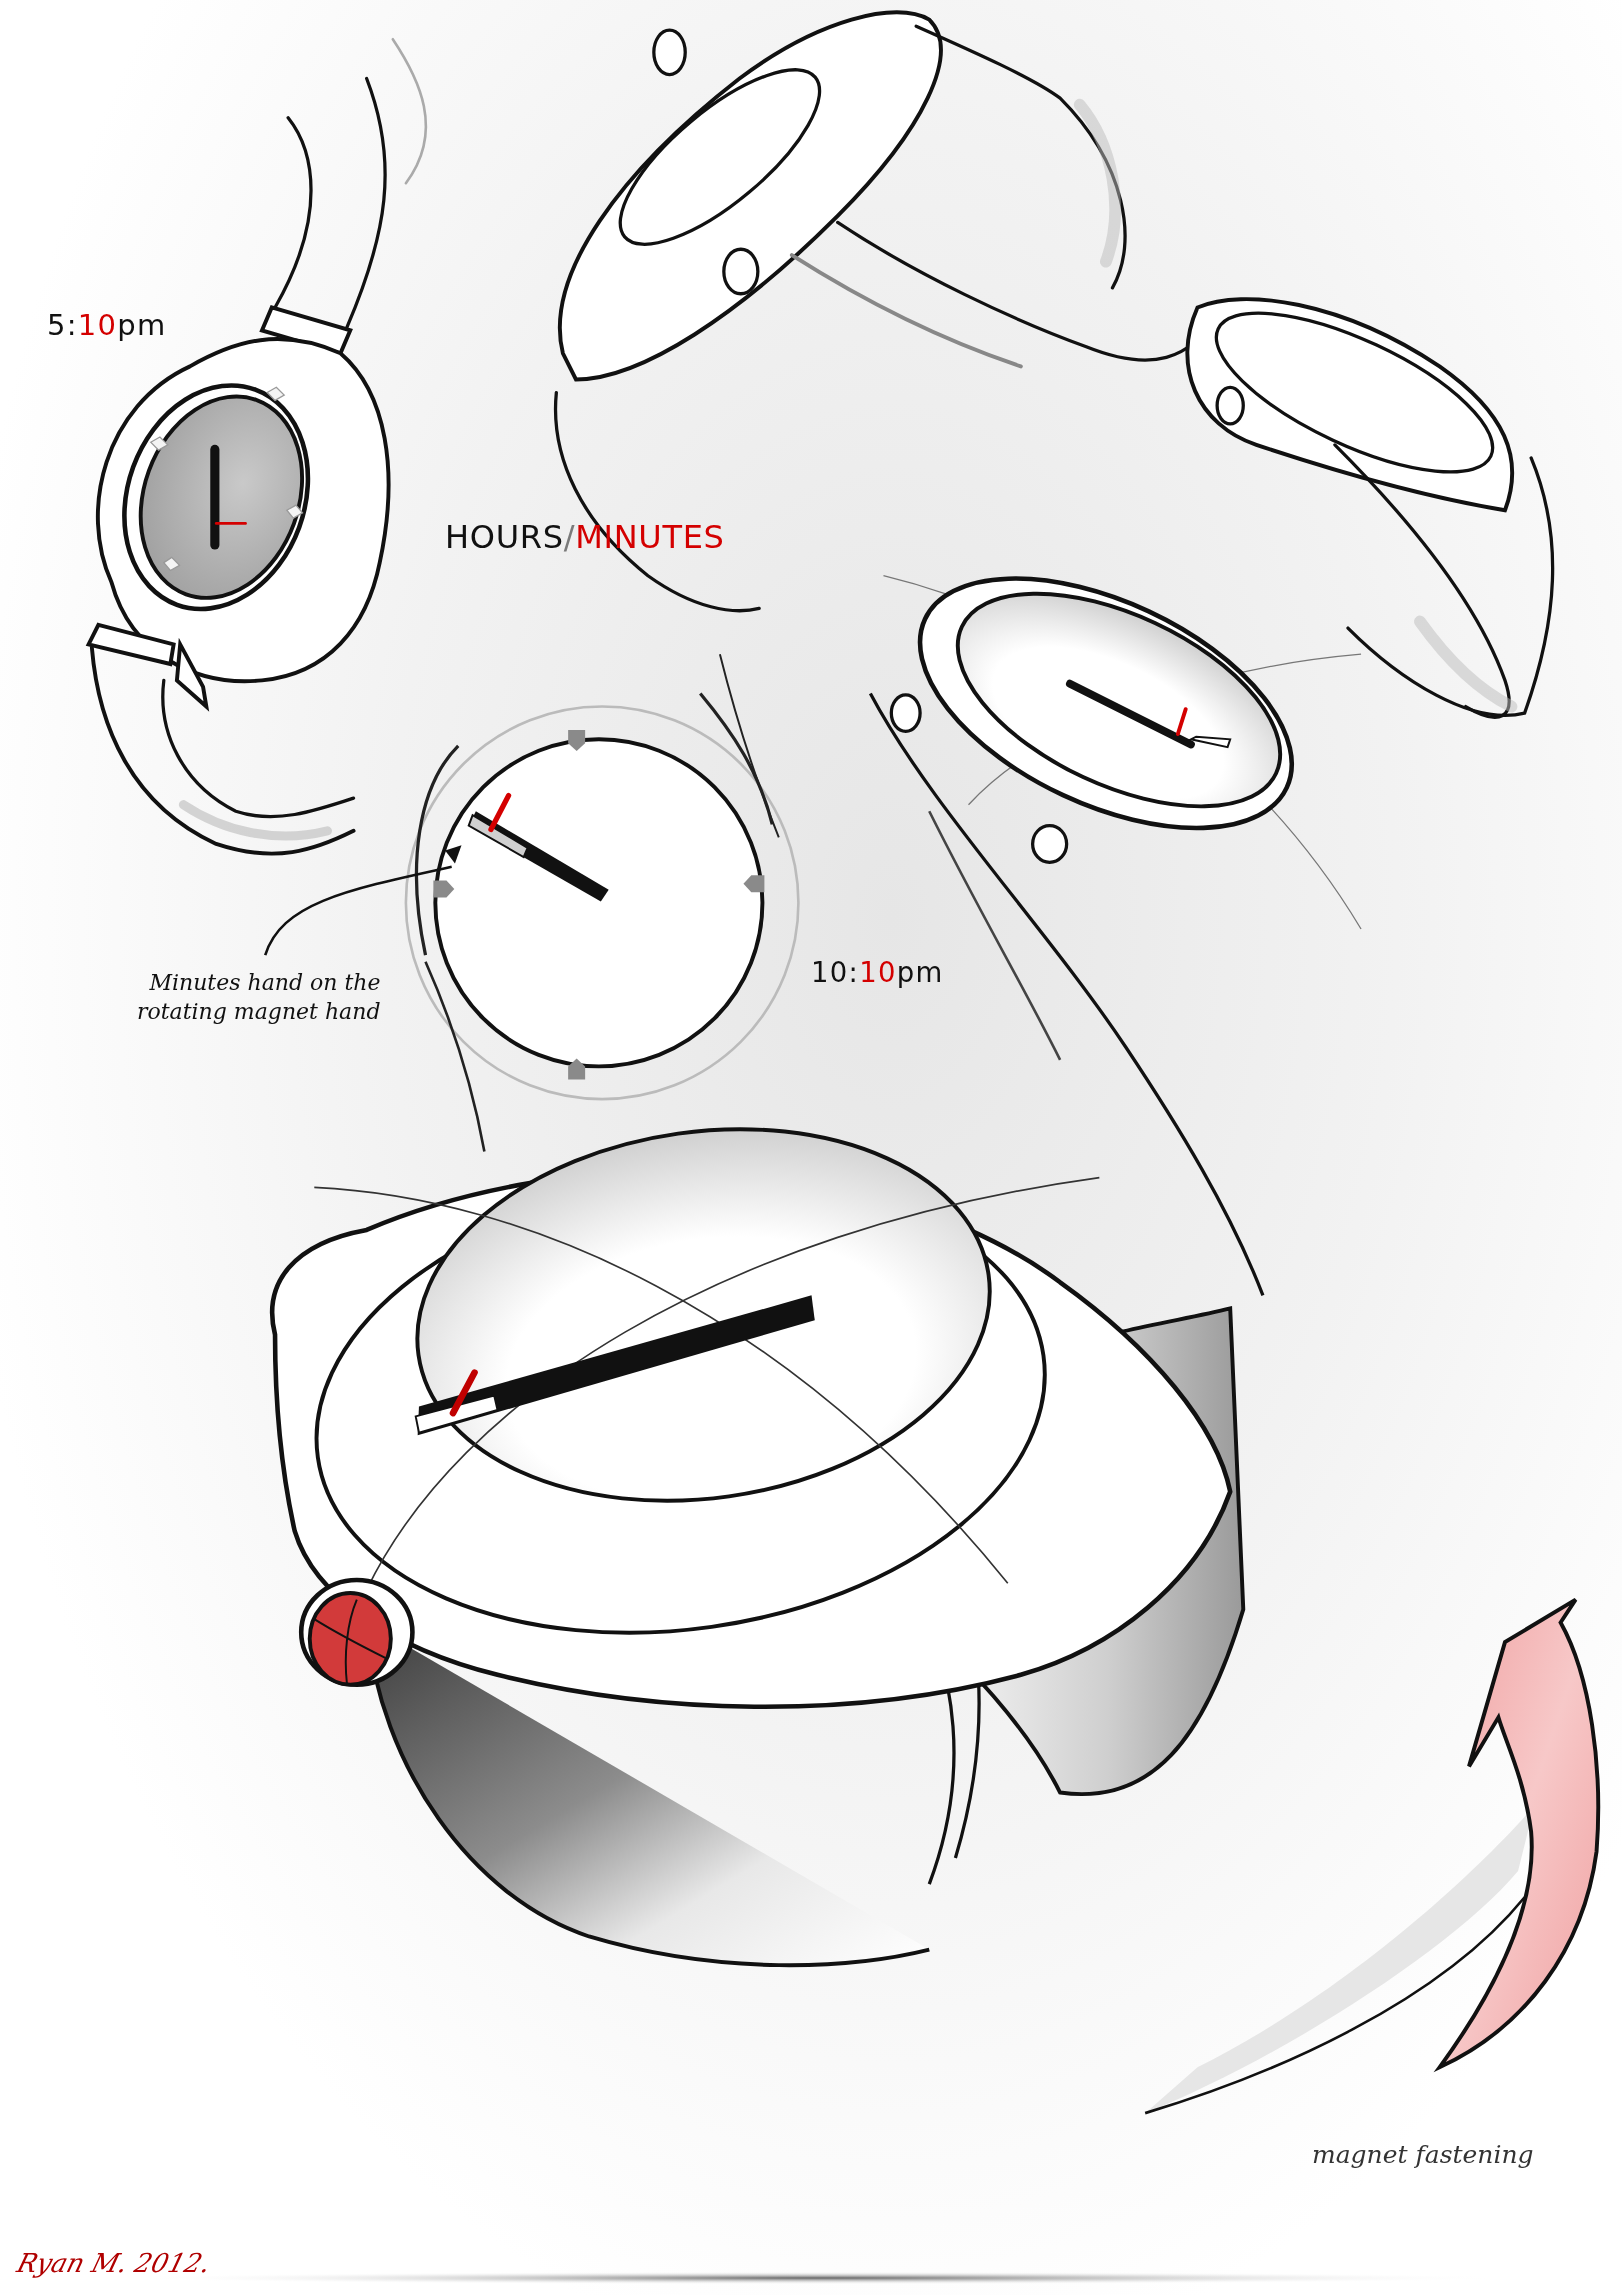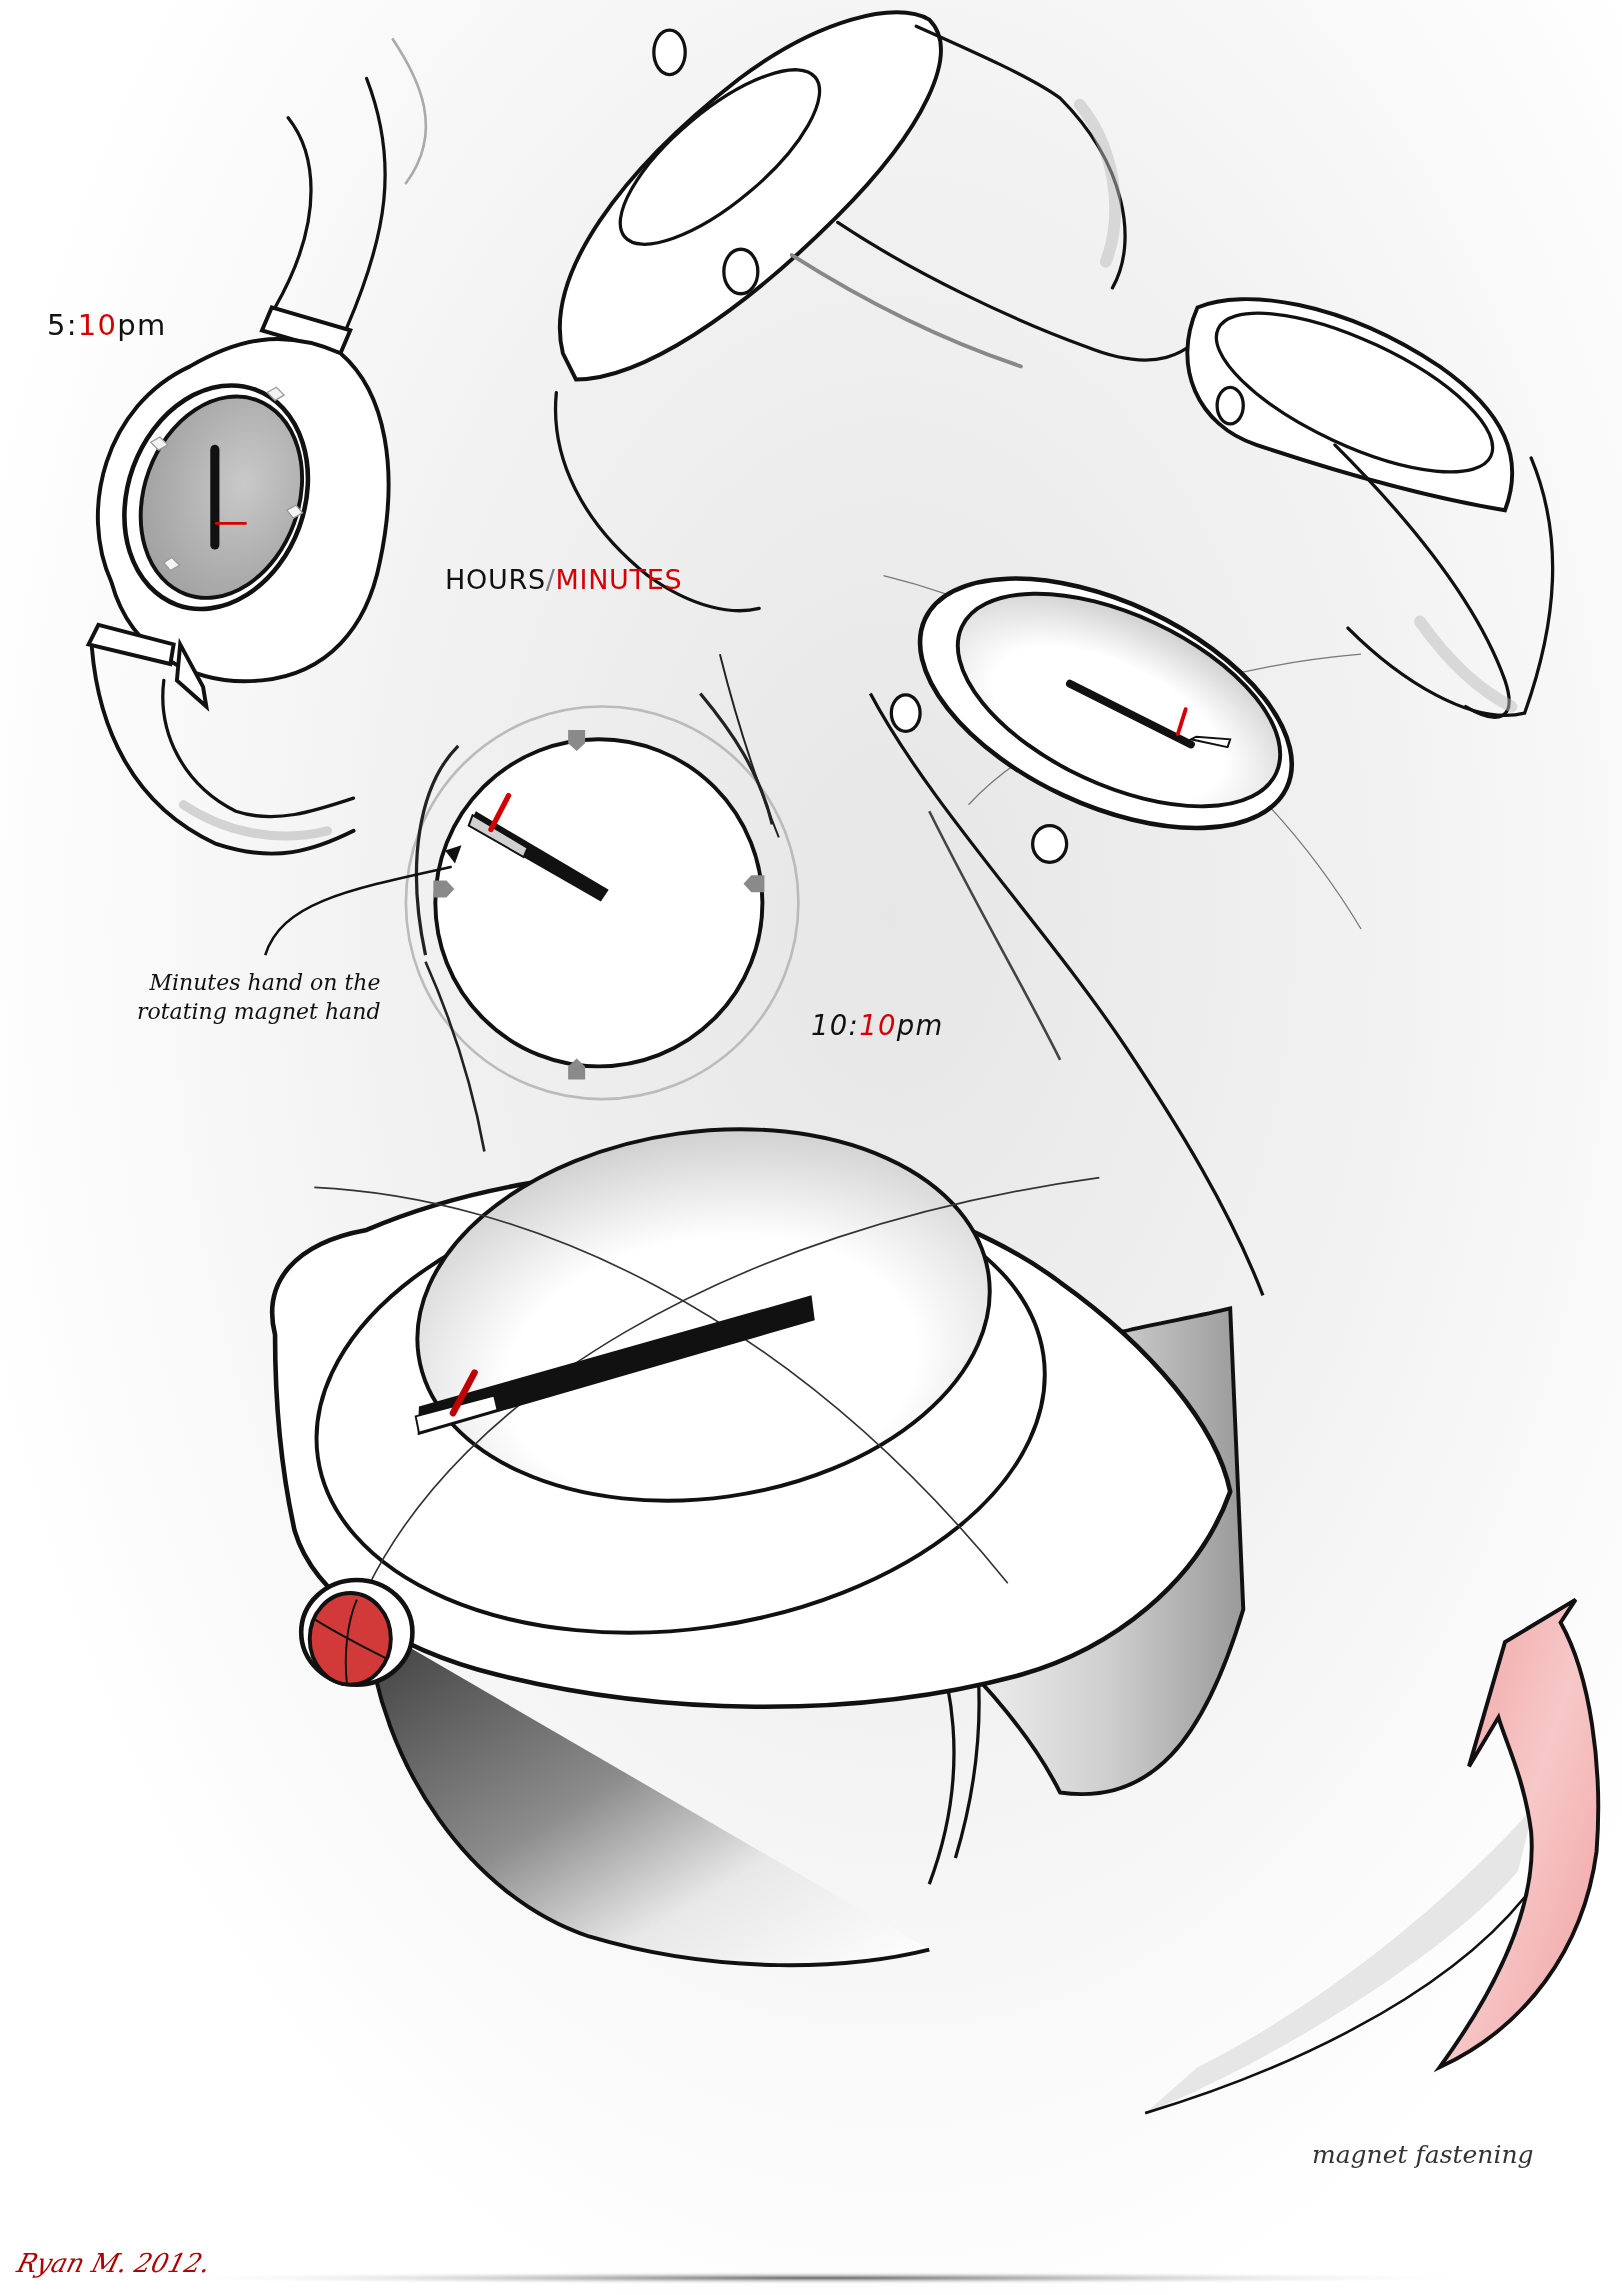--- a/index.html
+++ b/index.html
@@ -5,22 +5,22 @@
   html, body { margin:0; padding:0; }
   body { width:1623px; height:2295px; position:relative; overflow:hidden;
          background: radial-gradient(ellipse at 55% 40%, #e6e6e6 0%, #f2f2f2 40%, #ffffff 75%); }
   #scene { position:absolute; left:0; top:0; width:1623px; height:2295px; }
   .hand-text { position:absolute; font-family:"DejaVu Sans", sans-serif; white-space:nowrap; }
   .script { font-family:"DejaVu Serif", serif; font-style:italic; }
   .red { color:#d40000;margin-top:31px; }
   .gray { color:#7a7a7a; }
   .black { color:#111; }
   #label-510 { left:47px; top:308px; font-size:29px; letter-spacing:1.3px; }
-  #label-1010 { left:811px; top:1009px; font-size:27.5px; letter-spacing:1.3px;font-style:italic; }
-  #label-hm { left:445px; top:564px; font-size:27px; letter-spacing:0.7px; }
+  #label-1010 { left:811px; top:956px; font-size:27.5px; letter-spacing:1.3px; }
+  #label-hm { left:445px; top:518px; font-size:32px; letter-spacing:0.7px; }
   #annot { left:124px; top:968px; font-size:22px; line-height:29px; color:#111; text-align:right; }
   #magnet { left:1312px; top:2140px; font-size:25px; color:#333; }
   #signature { left:18.3px; top:2248px; font-size:26px; color:#b00000; transform:skewX(-15deg); }
 </style>
 </head>
 <body>
 
 <svg id="scene" viewBox="0 0 2480 3508" xmlns="http://www.w3.org/2000/svg">
   <defs>
     <radialGradient id="dialGray" cx="60%" cy="40%" r="70%">

